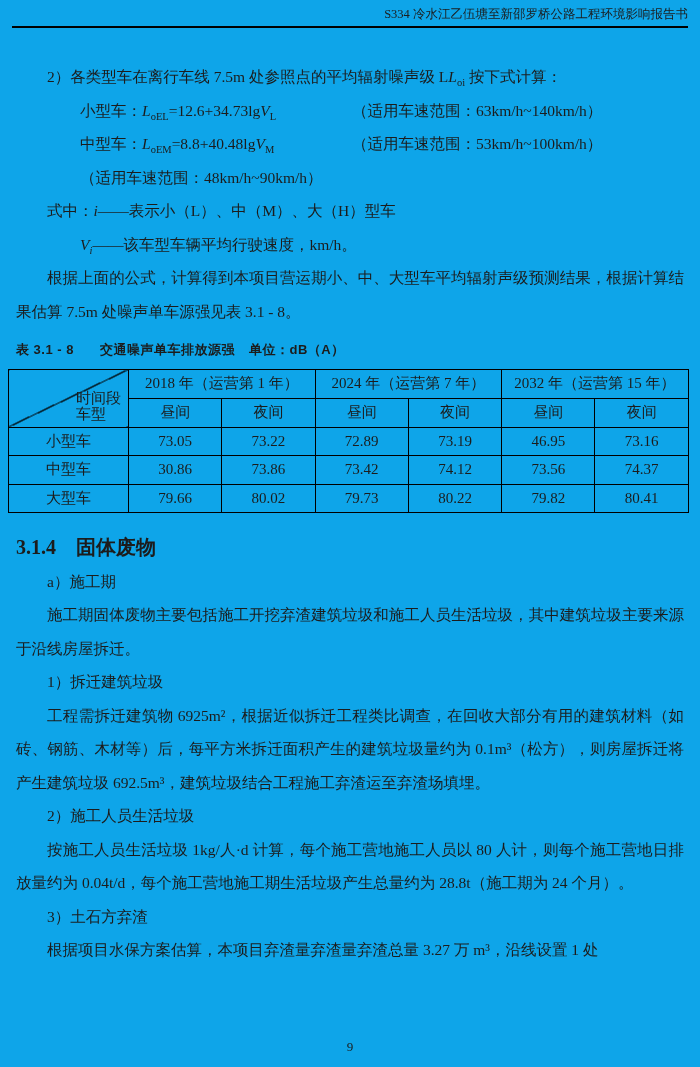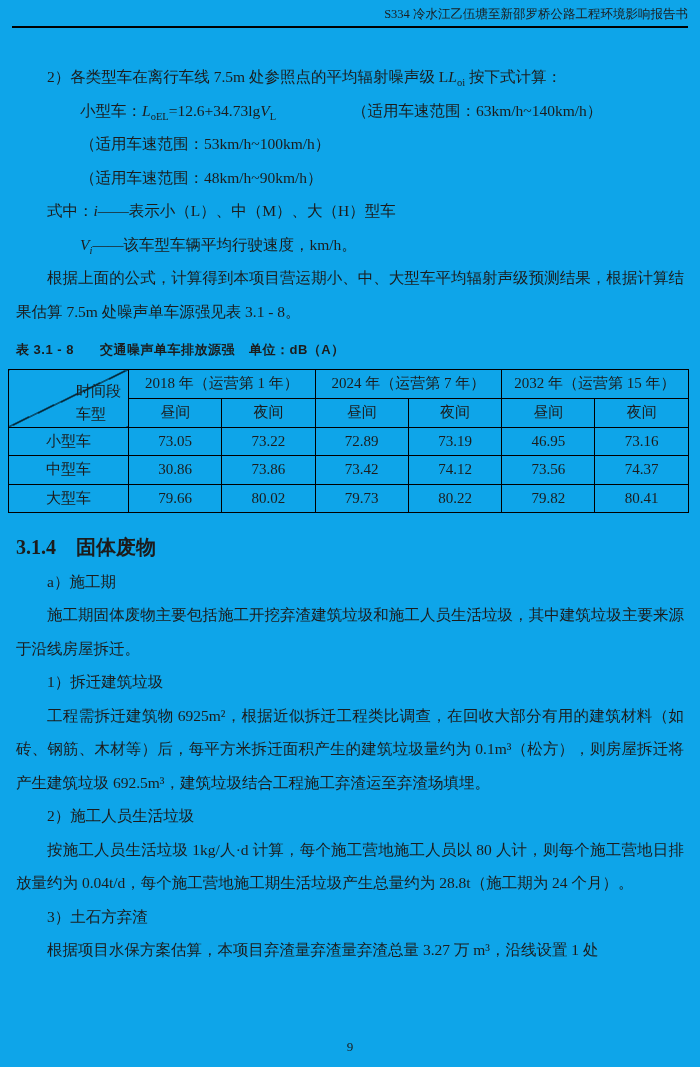--- a/index.html
+++ b/index.html
@@ -64,21 +64,21 @@
   table.data{border:1.5px solid #000;}
   table.data .hdr-row td{height:28px;}
   table.data .hdr-row2 td{border-bottom:1.5px solid #000;}
   table.data .data-row td{height:27.5px;}
   td.corner{
     position:relative;
     background:linear-gradient(to bottom right,
       transparent calc(50% - 0.6px),#000 calc(50% - 0.6px),
       #000 calc(50% + 0.6px),transparent calc(50% + 0.6px));
   }
-  .corner-top{position:absolute;top:12px;right:7px;}
+  .corner-top{position:absolute;top:19px;right:7px;}
   .corner-bottom{position:absolute;bottom:3px;right:22px;}
   .section-heading{
     margin-top:18px !important;
     font-size:20px;
     text-align:left;
     font-weight:bold;
   }
   
   .page-number{
     position:absolute;bottom:12px;left:0;right:0;
@@ -97,20 +97,21 @@
   <div class="content">
 
     <p class="hang1"><span>2）各类型车在离行车线 7.5m 处参照点的平均辐射噪声级 L</span><span class="iv">L</span><sub>oi</sub><span> 按下式计算：</span></p>
 
     <div class="formula-row">
       <span class="f-left"><span>小型车：</span><span class="iv">L</span><sub>oEL</sub><span>=12.6+34.73lg</span><span class="iv">V</span><sub>L</sub></span>
       <span>（适用车速范围：63km/h~140km/h）</span>
     </div>
 
     <div class="formula-row">
+      <span class="f-left"><span>中型车：</span><span class="iv">L</span><sub>oEM</sub><span>=8.8+40.48lg</span><span class="iv">V</span><sub>M</sub></span>
       <span>（适用车速范围：53km/h~100km/h）</span>
     </div>
 
     <div class="formula-row">
       <span>（适用车速范围：48km/h~90km/h）</span>
     </div>
 
     <p class="hang1"><span>式中：</span><span class="iv">i</span><span>——表示小（L）、中（M）、大（H）型车</span></p>
 
     <p class="hang2"><span class="iv">V</span><sub class="it">i</sub><span>——该车型车辆平均行驶速度，km/h。</span></p>

